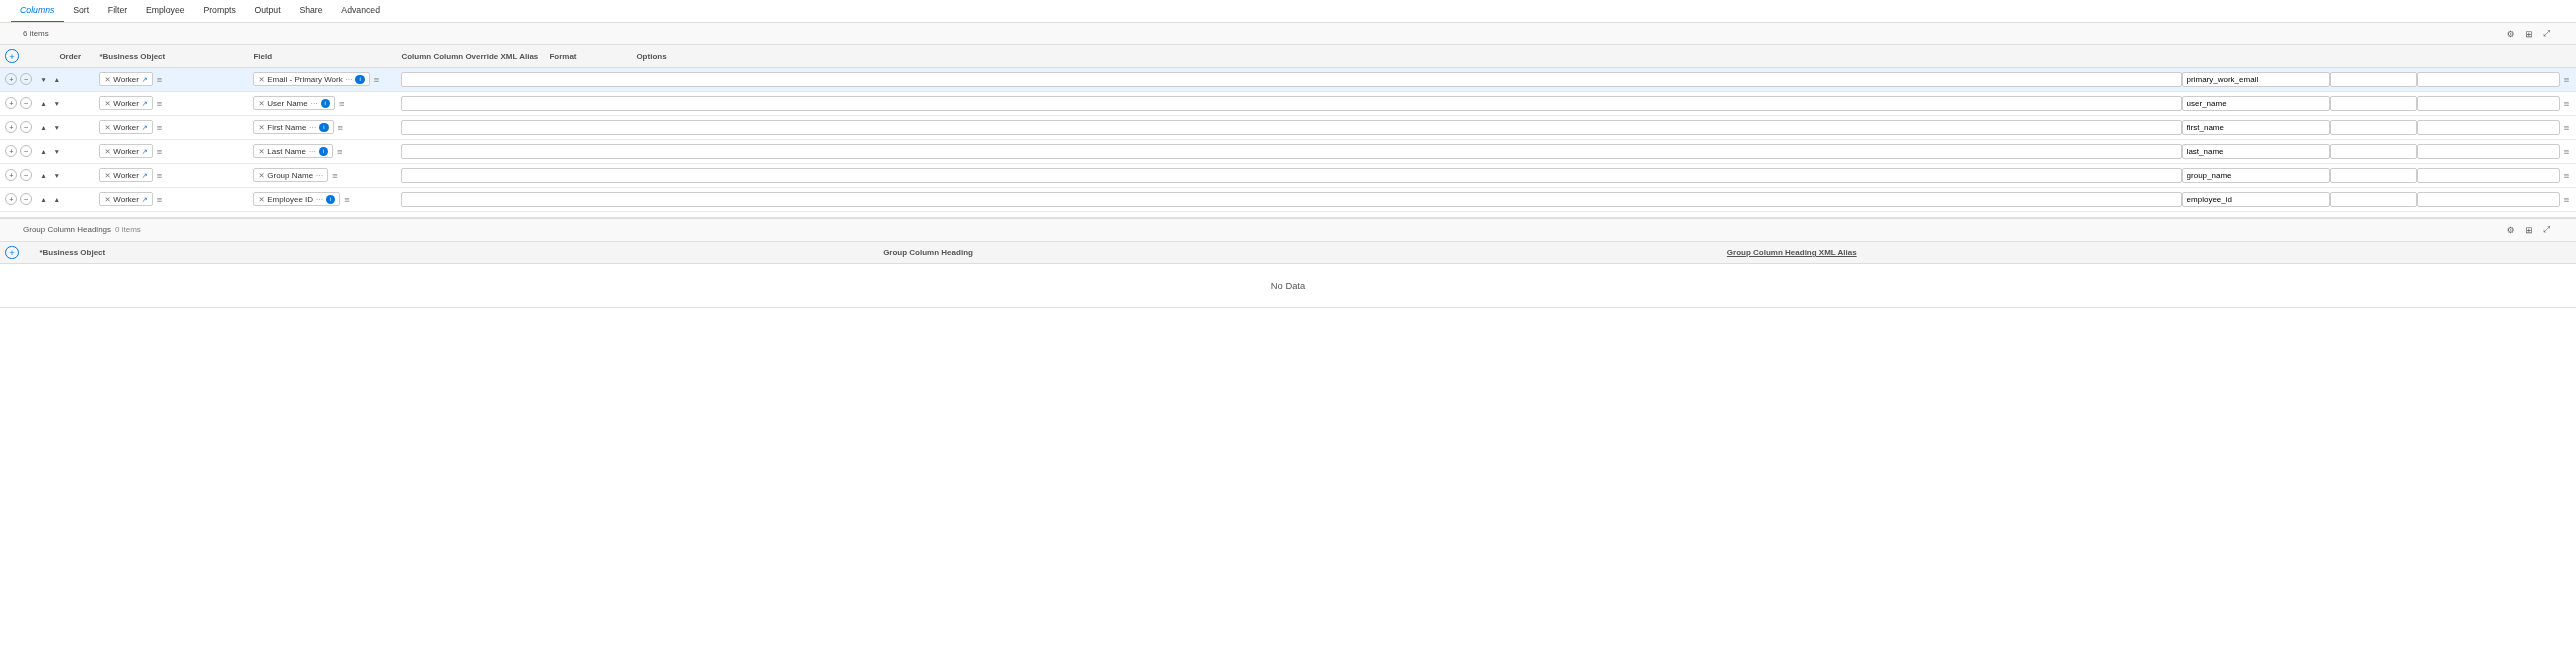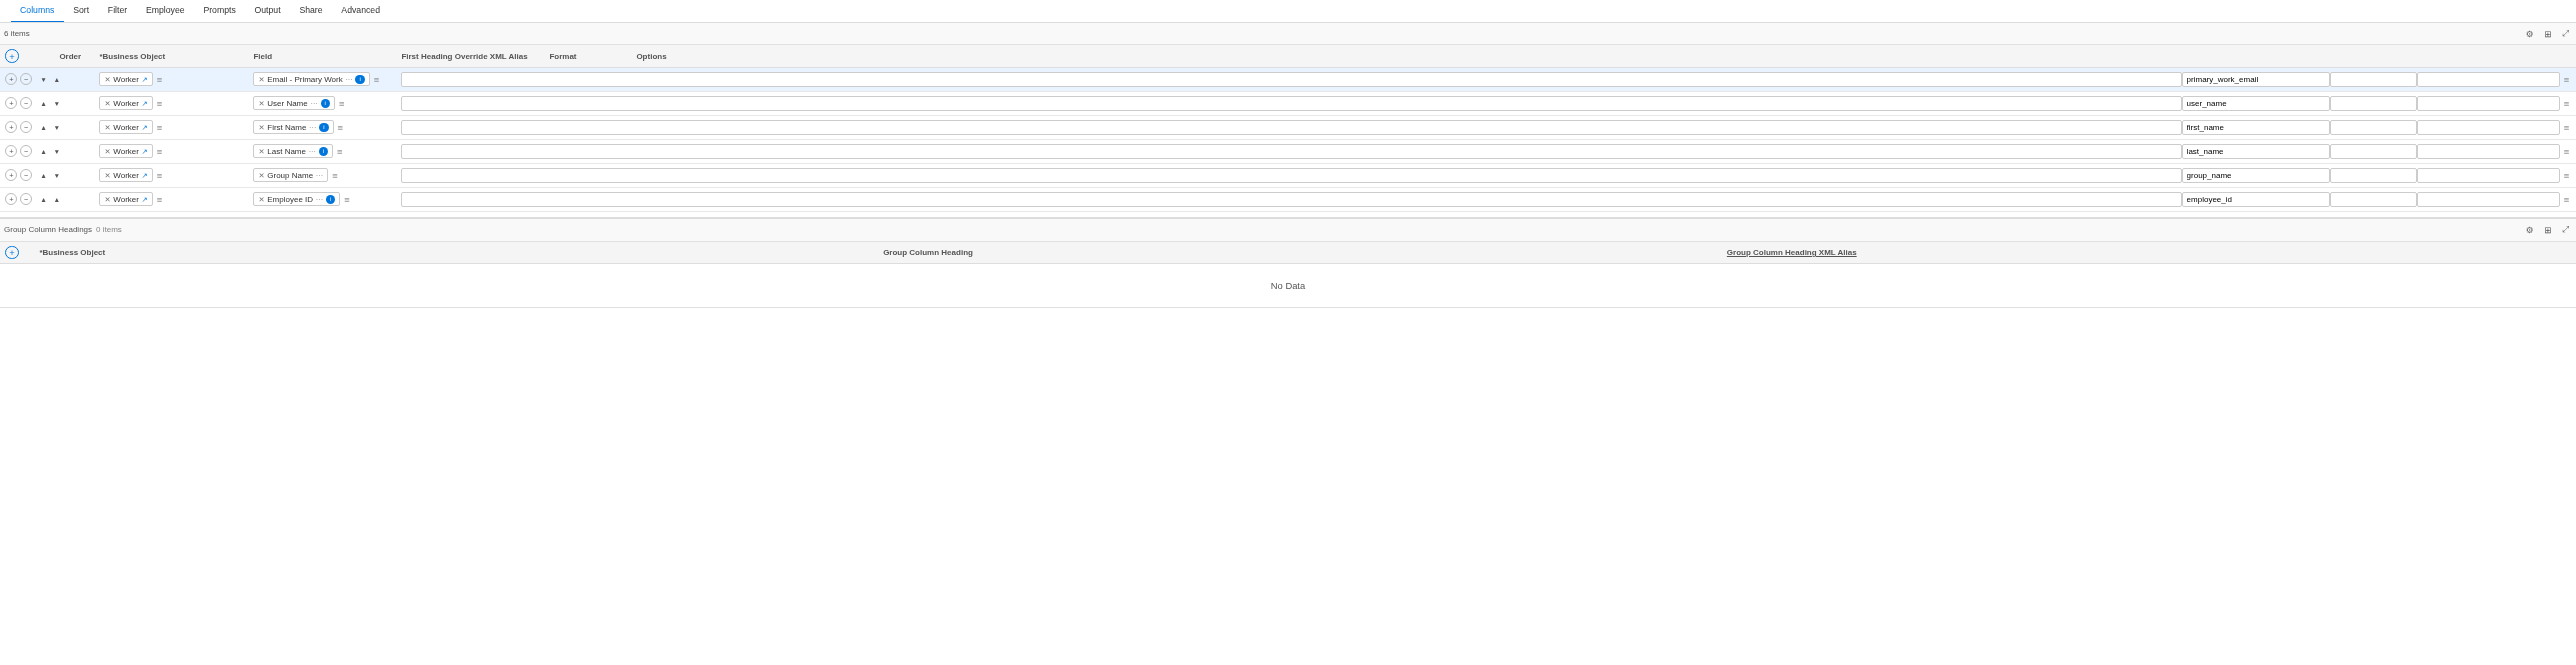--- a/index.html
+++ b/index.html
@@ -1,25 +1,25 @@
 <!DOCTYPE html>
 <html style="font-size:10.7px"><head>
   <meta charset="utf-8">
   <style>
     * { box-sizing: border-box; margin: 0; padding: 0; }
     body { font-family: -apple-system, BlinkMacSystemFont, 'Segoe UI', Arial, sans-serif; font-size: 8.7px; background: #fff; color: #333; }
 
     
     .top-nav { display: flex; align-items: center; border-bottom: 0.7px solid #ddd; padding: 0 10.7px; background: #fff; }
     .nav-tab { padding: 5.4px 9.4px; cursor: pointer; font-size: 8.7px; color: #333; border-bottom: 1.3px solid transparent; white-space: nowrap; }
-    .nav-tab.active { color: #0075db; border-bottom: 1.3px solid #0075db; font-weight: 500; }
+    .nav-tab.active { color: #0075db; border-bottom: 1.3px solid #0075db; font-weight: 500; font-style: italic; }
 
     
     .section { padding: 0; }
-    .section-header { display: flex; align-items: center; justify-content: space-between; padding: 4px 4px; font-size: 8px; color: #555; border-bottom: 0.7px solid #e0e0e0; background: #f9f9f9; }
+    .section-header { display: flex; align-items: center; justify-content: space-between; padding: 4px 23px; font-size: 8px; color: #555; border-bottom: 0.7px solid #e0e0e0; background: #f9f9f9; }
     .section-header .left { display: flex; align-items: center; gap: 4px; }
     .section-header .right { display: flex; align-items: center; gap: 5.4px; }
     .icon-btn { background: none; border: none; cursor: pointer; color: #555; font-size: 8.7px; padding: 1.3px 2.7px; }
 
     
     .col-headers { display: flex; align-items: center; padding: 4px 5.4px; border-bottom: 0.7px solid #ddd; background: #f5f5f5; font-size: 8px; font-weight: 600; color: #555; }
     .col-order { width: 54px; min-width: 54px; }
     .col-biz-obj { width: 154px; min-width: 154px; }
     .col-field { width: 148px; min-width: 148px; }
     .col-heading-override { flex: 1; min-width: 81px; }
@@ -91,21 +91,21 @@
     </div>
   </div>
 
   <div class="col-headers">
     <div class="col-order">
       <button class="add-circle">+</button>
     </div>
     <div class="col-order" style="width:40px;min-width:40px;">Order</div>
     <div class="col-biz-obj">*Business Object</div>
     <div class="col-field">Field</div>
-    <div class="col-heading-xml">First Heading Override XML Alias</div>
+    <div class="col-heading-xml">Column Column Override XML Alias</div>
     <div class="col-format">Format</div>
     <div class="col-options">Options</div>
   </div>
 
   <div class="data-row highlighted">
     <div class="row-controls" style="width:94px;min-width:94px;">
       <button class="row-ctrl-btn">+</button>
       <button class="row-ctrl-btn">−</button>
       <div style="display:flex;align-items:center;gap:1.3px;margin-left:2.7px;">
         <button class="icon-btn" style="font-size:6.7px;">▼</button>

